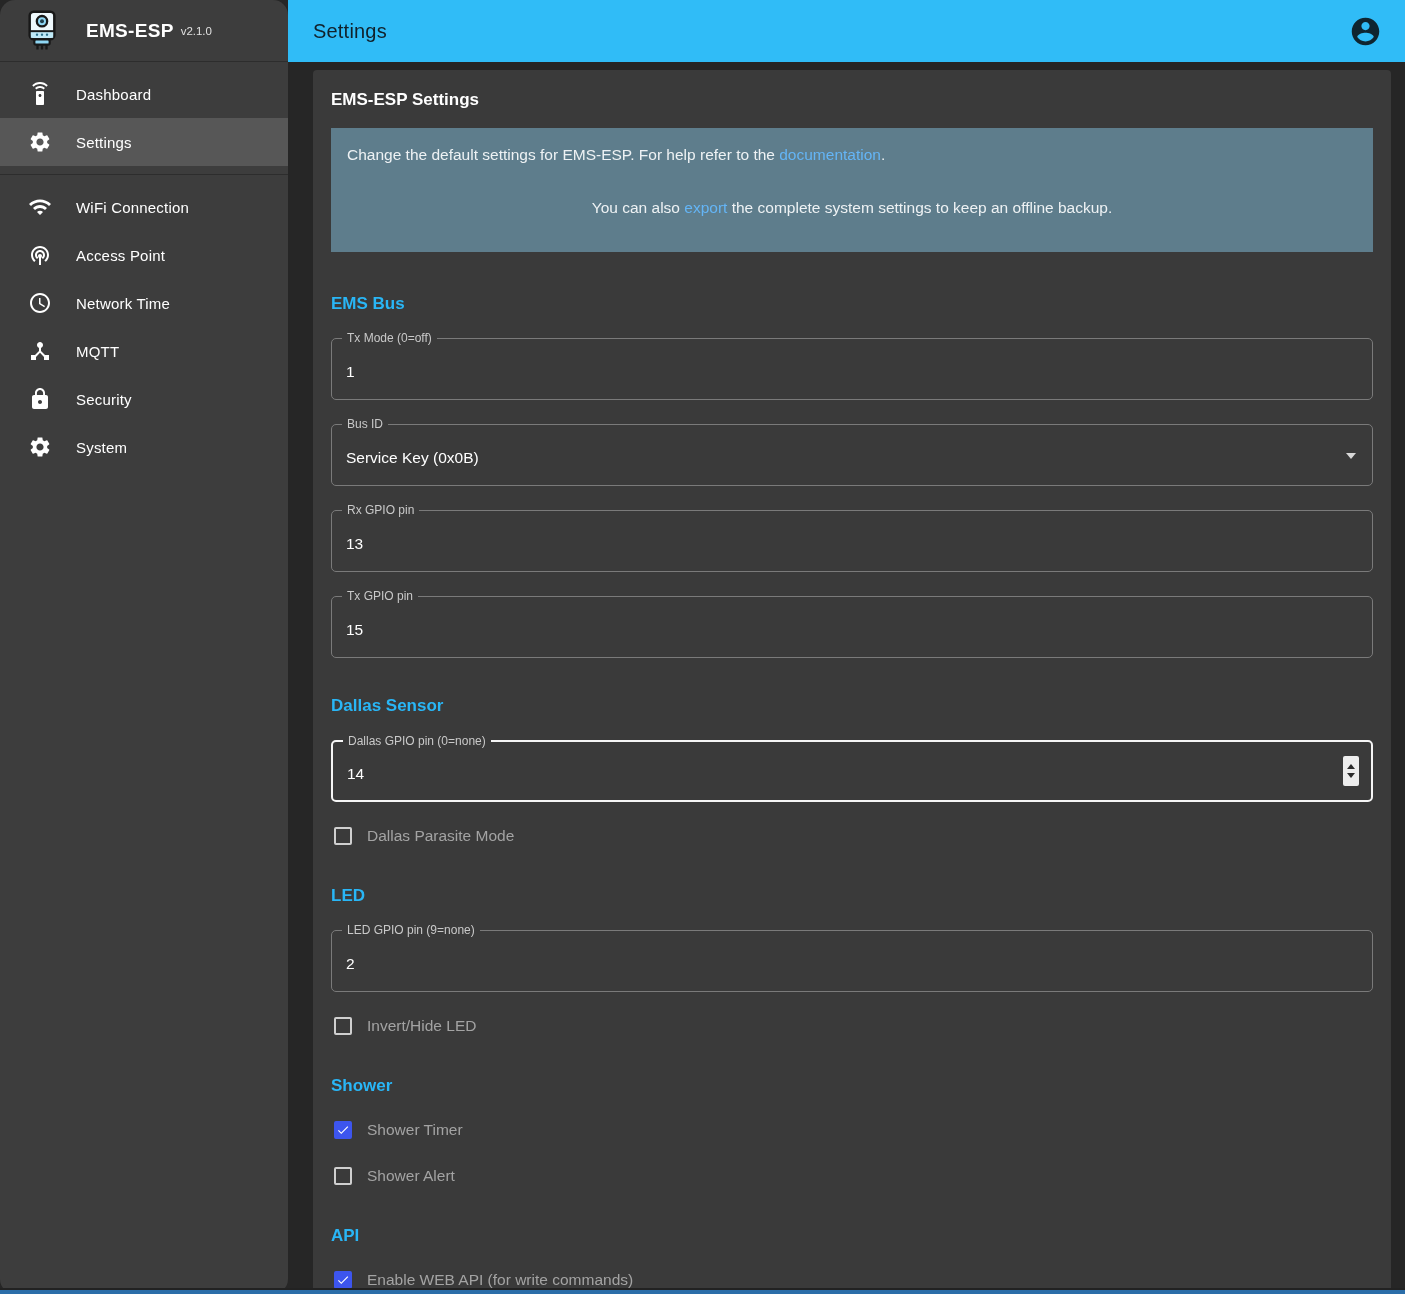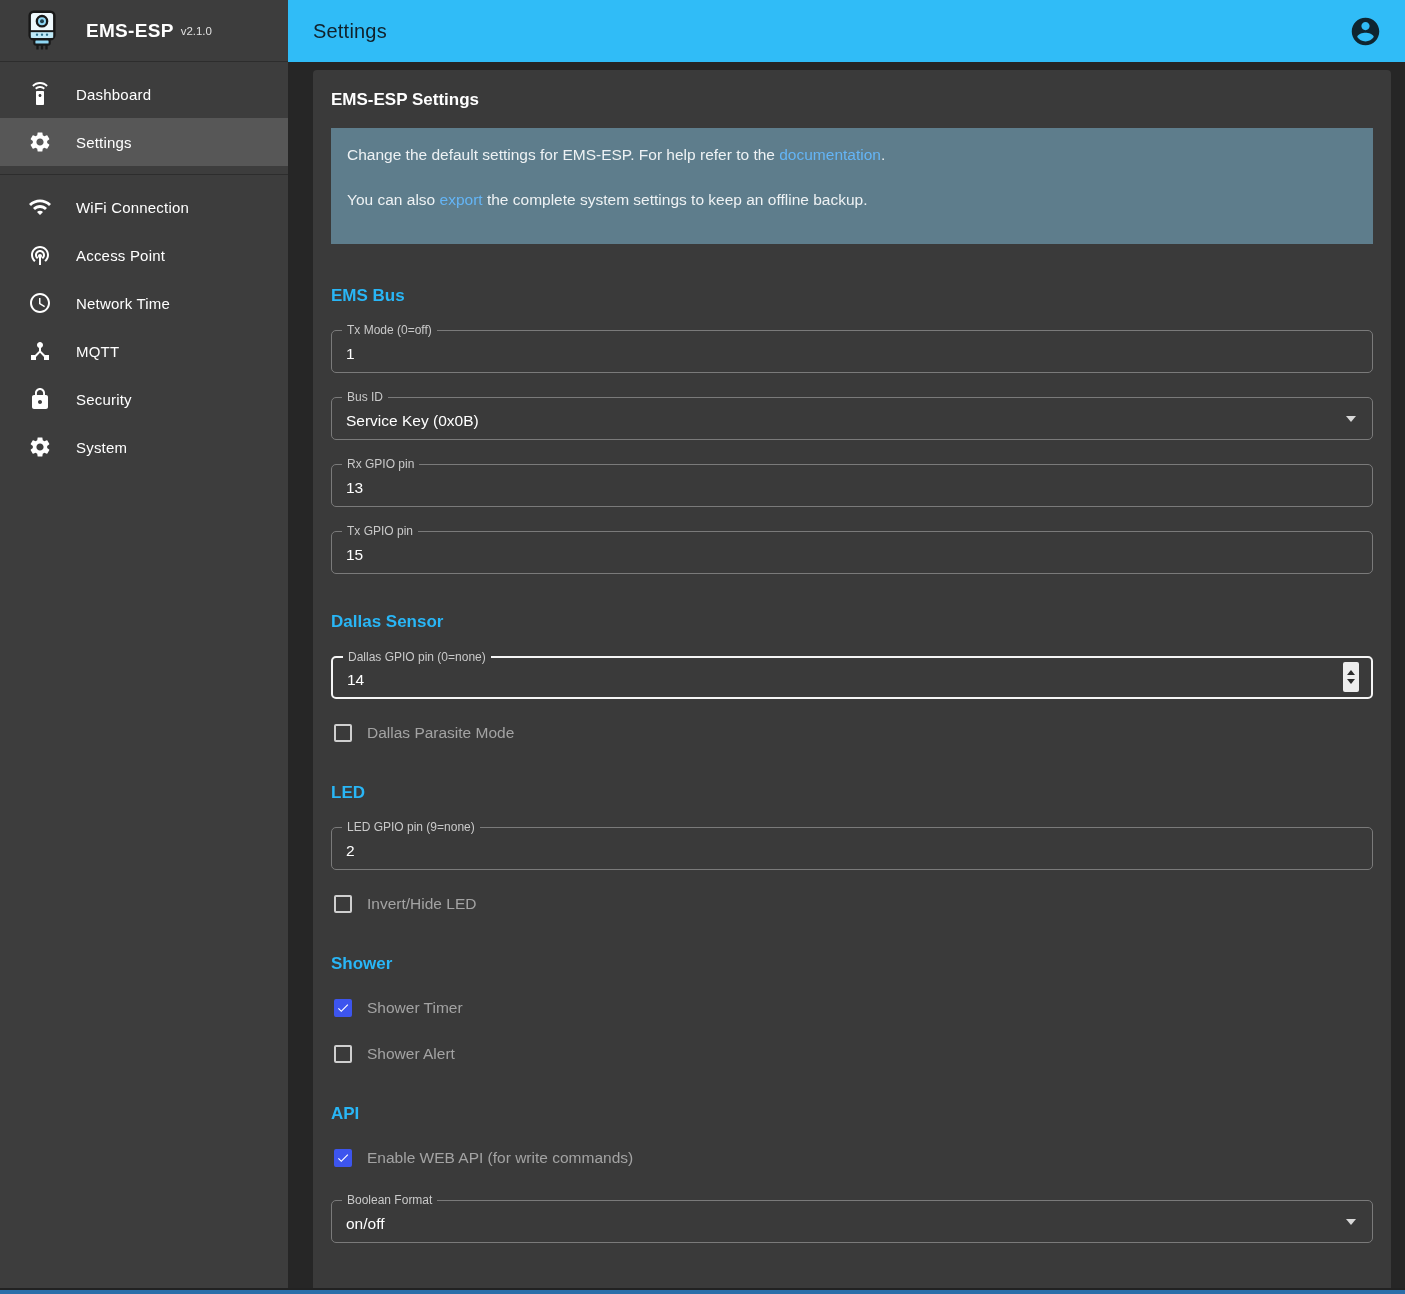--- a/index.html
+++ b/index.html
@@ -7,21 +7,21 @@
   body {
     font-family: "Liberation Sans", sans-serif;
     background: #262626;
     position: relative;
     overflow: hidden;
     color: #fff;
   }
   
   .sidebar {
     position: absolute; left:0; top:0; bottom:0; width:288px;
-    background:#3d3d3d; z-index:3;
+    background:#3d3d3d; z-index:3;border-radius:15px;
   }
   .brand {
     height:62px; display:flex; align-items:center; padding-left:22px;
     border-bottom:1px solid #2d2d2d;
   }
   .brand-logo { width:40px; height:46px; margin-right:24px; flex:0 0 auto; }
   .brand-name { font-size:19px; font-weight:700; color:#fff; letter-spacing:.3px; }
   .brand-ver { font-size:11.5px; font-weight:400; color:#e0e0e0; margin-left:7px; }
   .nav { padding-top:8px; }
   .nav-item {
@@ -51,27 +51,27 @@
     background:#3a3a3a; border-radius:4px;
     padding:20px 18px 40px 18px;
     min-height:1250px;
   }
   .card-title { font-size:17px; font-weight:700; color:#fff; }
 
   .info-box {
     margin-top:18px; background:#5e7d8c; padding:17px 16px 33px 16px;
     font-size:15.5px; color:#eef2f4; line-height:1.35;
   }
-  .info-box p + p { margin-top:24px; }
+  .info-box p + p { margin-top:32px;text-align:center; }
   .info-link { color:#64b5f6; text-decoration:none; cursor:pointer; }
 
   .section-title { font-size:17px; font-weight:700; color:#29b6f6; margin:42px 0 0 0; }
 
   .field {
-    position:relative; height:43px; border:1px solid #7a7a7a; border-radius:5px;
+    position:relative; height:62px; border:1px solid #7a7a7a; border-radius:5px;
     margin-top:24px; display:flex; align-items:center; padding:6px 25px 0 14px;
     cursor:text;
   }
   .field.focused { border:2px solid #f5f5f5; }
   .field-label {
     position:absolute; top:-8px; left:10px; background:#3a3a3a; padding:0 5px;
     font-size:12px; color:#c9c9c9; line-height:15px; white-space:nowrap;
   }
   .field-value { font-size:15.5px; color:#fff; }
   .select-arrow {

